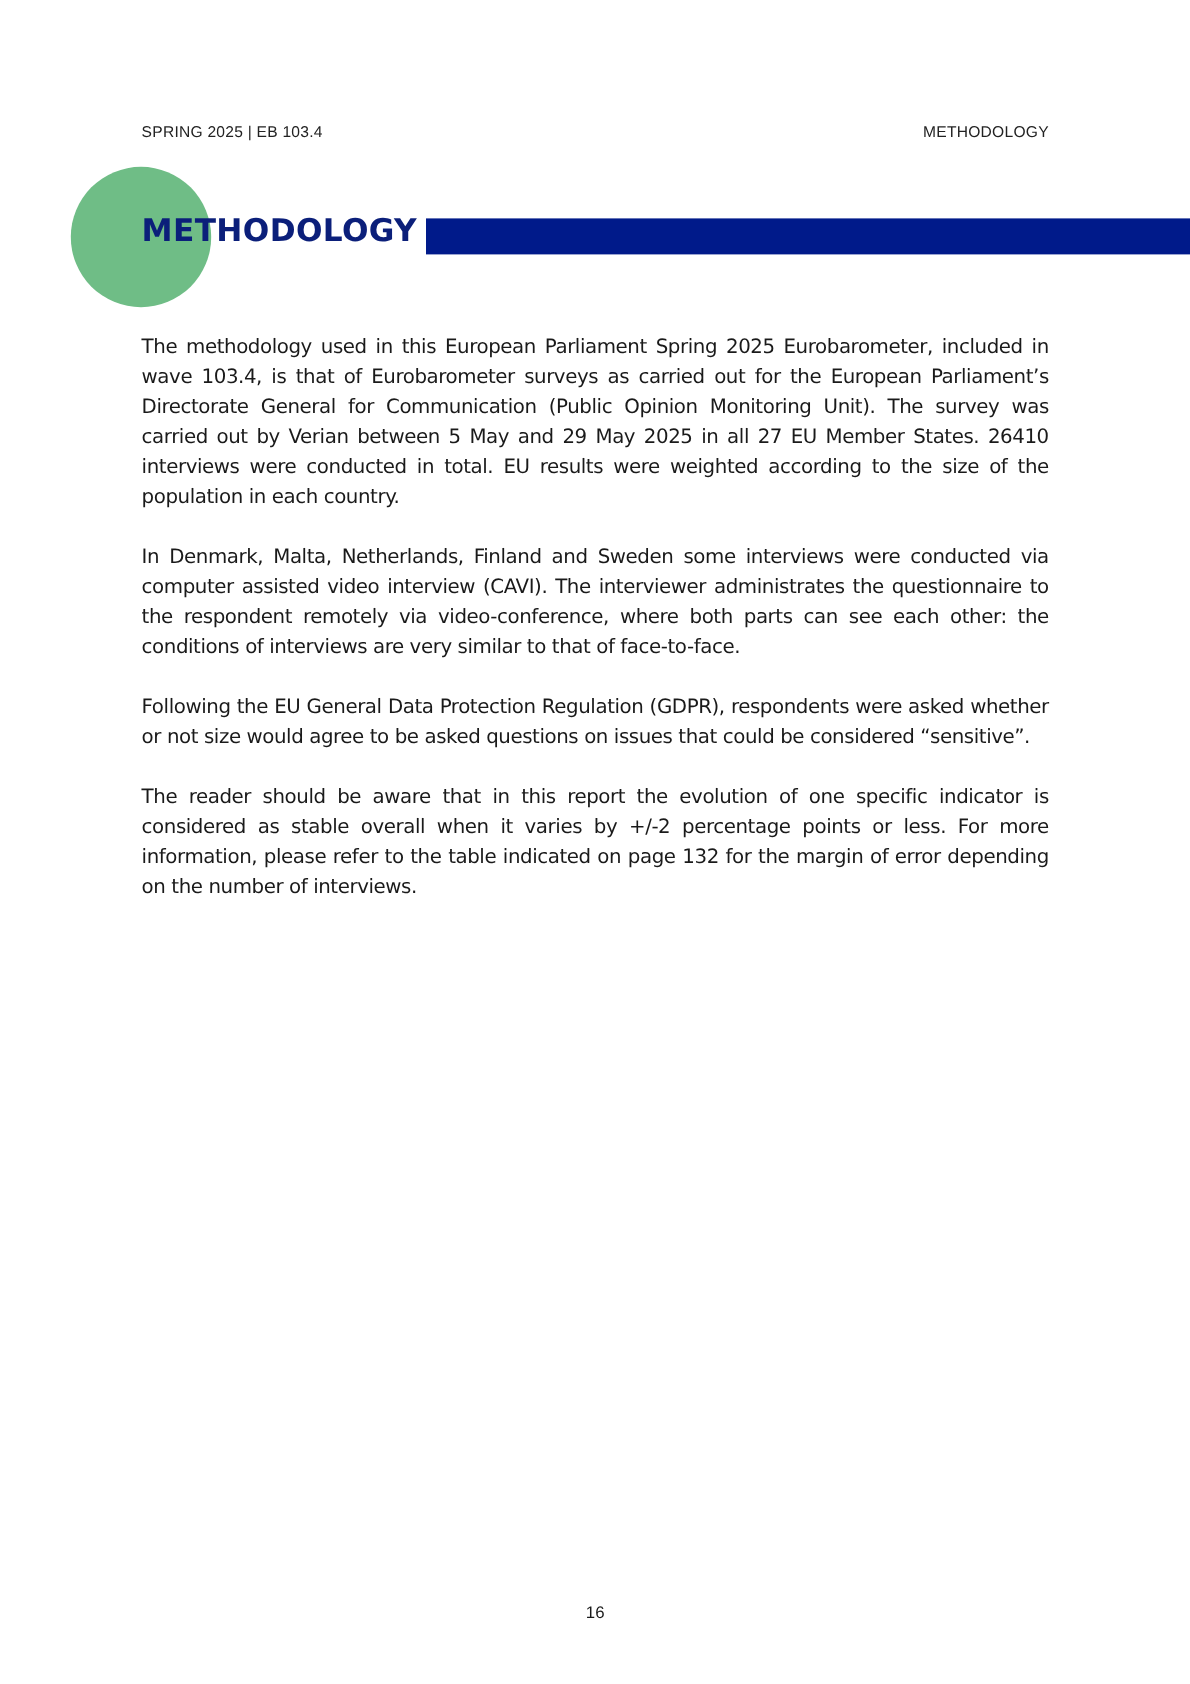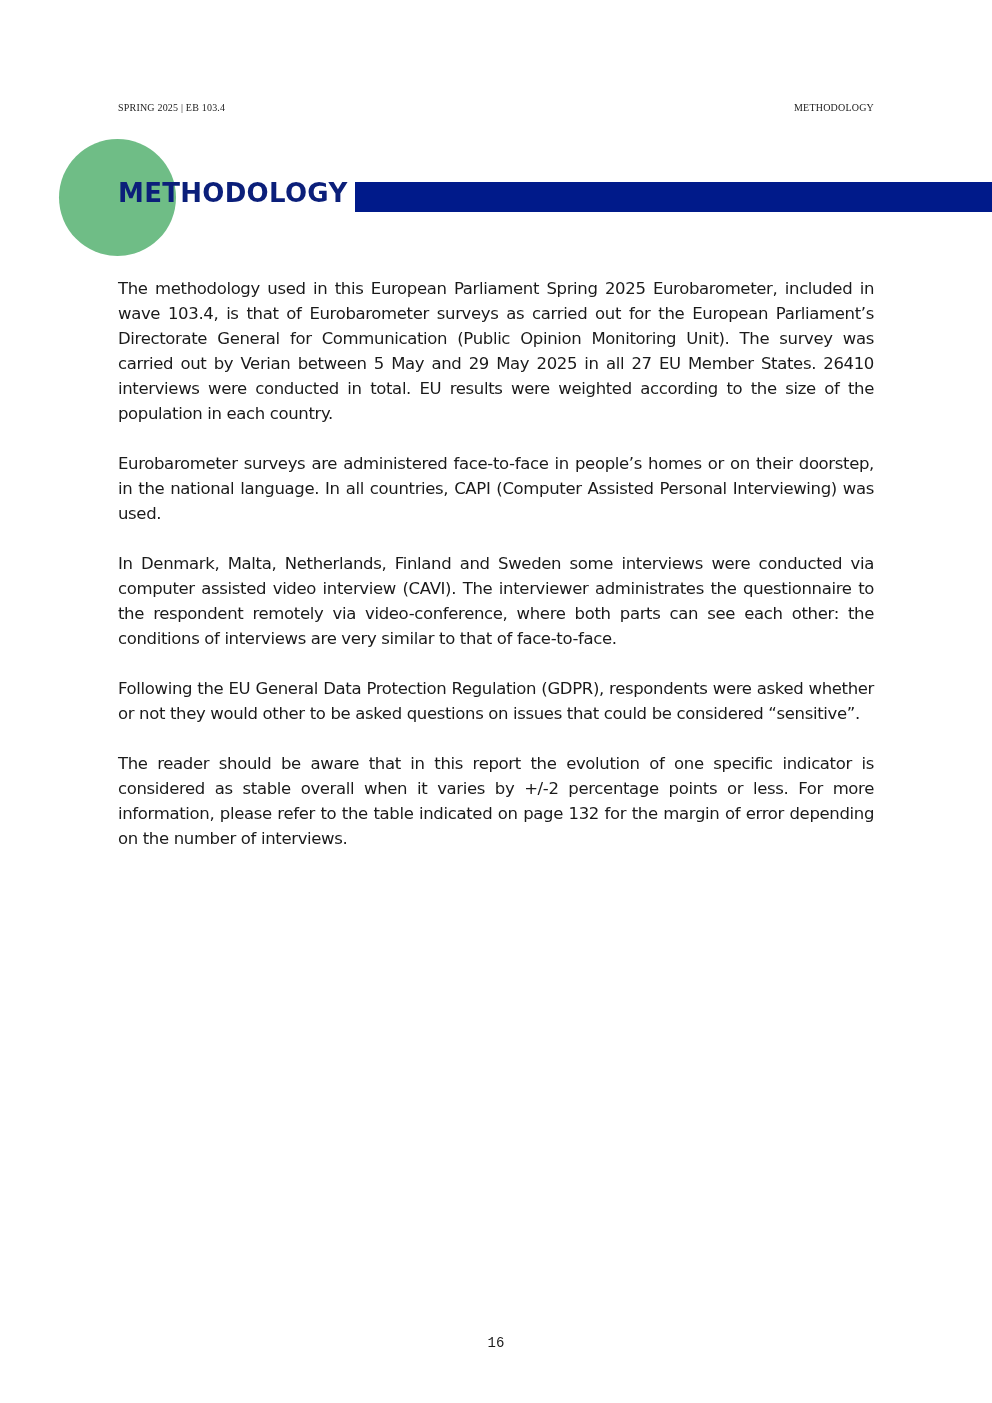--- a/index.html
+++ b/index.html
@@ -1,37 +1,36 @@
 <!DOCTYPE html>
 <html><head>
 <meta charset="utf-8">
 <style>
   html, body { margin: 0; padding: 0; background: #ffffff; }
   body { width: 992px; height: 1403px; position: relative; overflow: hidden; font-family: "DejaVu Sans", sans-serif; color: #1a1a1a; }
-  .hdr { position: absolute; top: 102px; font-size: 10px; letter-spacing: 0.2px; color: #222; font-family: Liberation Serif, serif; }
+  .hdr { position: absolute; top: 102px; font-size: 13px; letter-spacing: 0.2px; color: #222; font-family: Liberation Sans, sans-serif; }
   .hdr-left { left: 118px; }
   .hdr-right { right: 118px; }
   .circle { position: absolute; left: 59px; top: 139px; width: 117px; height: 117px; border-radius: 50%; background: #6fbd86; }
   .title { position: absolute; left: 118px; top: 178px; font-size: 26px; font-weight: bold; color: #0b1f7a; letter-spacing: 0.3px; font-family: "DejaVu Sans", sans-serif; }
   .bar { position: absolute; left: 355px; top: 182px; width: 637px; height: 30px; background: #001a8a; }
   .body { position: absolute; left: 118px; top: 262px; width: 756px; }
   .para { font-size: 16.5px; line-height: 25px; text-align: justify; margin: 14px 0 25px 0; font-family: "DejaVu Sans", sans-serif; letter-spacing: -0.35px; word-spacing: 0px; }
-  .page-num { position: absolute; left: 0; width: 992px; top: 1335px; text-align: center; font-size: 14px; font-family: Liberation Mono, monospace; }
+  .page-num { position: absolute; left: 0; width: 992px; top: 1335px; text-align: center; font-size: 14px; font-family: Liberation Sans, sans-serif; }
 </style>
 </head>
 <body>
 
 <div class="hdr hdr-left">SPRING 2025 | EB 103.4</div>
 <div class="hdr hdr-right">METHODOLOGY</div>
 
 <div class="circle"></div>
 <div class="bar"></div>
 <h1 class="title" style="margin:0">METHODOLOGY</h1>
 
 <div class="body">
   <p class="para">The methodology used in this European Parliament Spring 2025 Eurobarometer, included in wave 103.4, is that of Eurobarometer surveys as carried out for the European Parliament’s Directorate General for Communication (Public Opinion Monitoring Unit). The survey was carried out by Verian between 5 May and 29 May 2025 in all 27 EU Member States. 26410 interviews were conducted in total. EU results were weighted according to the size of the population in each country.</p>
-  <p class="para">Eurobarometer surveys are administered face-to-face in people’s homes or on their doorstep, in the national language. In all countries, CAPI (Computer Assisted Personal Interviewing) was used.</p>
   <p class="para">In Denmark, Malta, Netherlands, Finland and Sweden some interviews were conducted via computer assisted video interview (CAVI). The interviewer administrates the questionnaire to the respondent remotely via video-conference, where both parts can see each other: the conditions of interviews are very similar to that of face-to-face.</p>
-  <p class="para">Following the EU General Data Protection Regulation (GDPR), respondents were asked whether or not they would other to be asked questions on issues that could be considered “sensitive”.</p>
+  <p class="para">Following the EU General Data Protection Regulation (GDPR), respondents were asked whether or not size would agree to be asked questions on issues that could be considered “sensitive”.</p>
   <p class="para">The reader should be aware that in this report the evolution of one specific indicator is considered as stable overall when it varies by +/-2 percentage points or less. For more information, please refer to the table indicated on page 132 for the margin of error depending on the number of interviews.</p>
 </div>
 
 <div class="page-num">16</div>
 
 </body></html>

